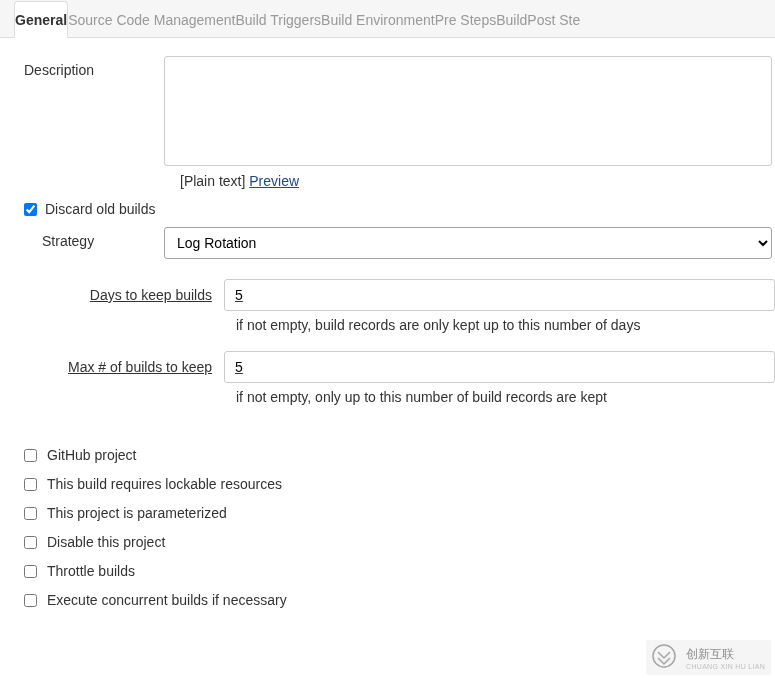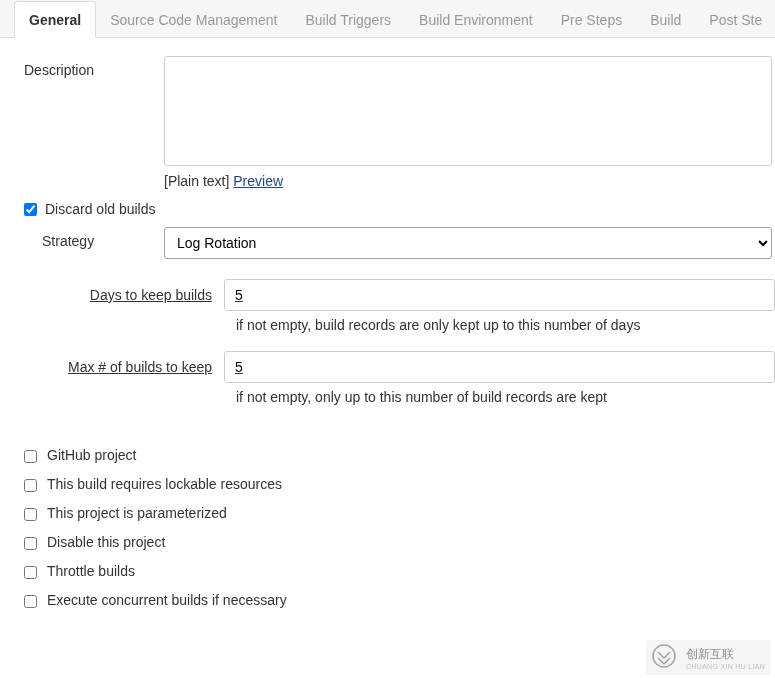--- a/index.html
+++ b/index.html
@@ -19,21 +19,21 @@
     }
     .tabs {
       display: flex;
       background: #f6f6f6;
       border-bottom: 1px solid #ddd;
       padding: 0 14px;
       height: 38px;
       align-items: flex-end;
     }
     .tab {
-      padding: 10px 14px 9px;
+      padding: 10px 0 9px;
       color: #999;
       font-size: 14px;
       cursor: pointer;
       white-space: nowrap;
     }
     .tab.active {
       background: #fff;
       color: #333;
       font-weight: bold;
       border: 1px solid #ddd;
@@ -64,20 +64,21 @@
       border-radius: 3px;
       resize: none;
       padding: 6px;
       font-family: inherit;
       font-size: 13px;
     }
     .desc-links {
       margin-top: 4px;
       font-size: 14px;
       color: #333;
+      margin-left: 16px;
     }
     .desc-links a {
       color: #204a87;
       text-decoration: underline;
       cursor: pointer;
     }
     .checkbox-row {
       display: flex;
       align-items: center;
       margin: 12px 0 10px 0;
@@ -127,21 +128,21 @@
       margin-left: 168px;
       color: #333;
       font-size: 14px;
       margin-bottom: 18px;
     }
     .options-list {
       margin-top: 42px;
     }
     .option-item {
       display: flex;
-      align-items: flex-end;
+      align-items: center;
       margin-bottom: 13px;
     }
     .option-item input[type="checkbox"] {
       margin-right: 10px;
     }
     .watermark {
       position: absolute;
       right: 4px;
       bottom: 3px;
       display: flex;

